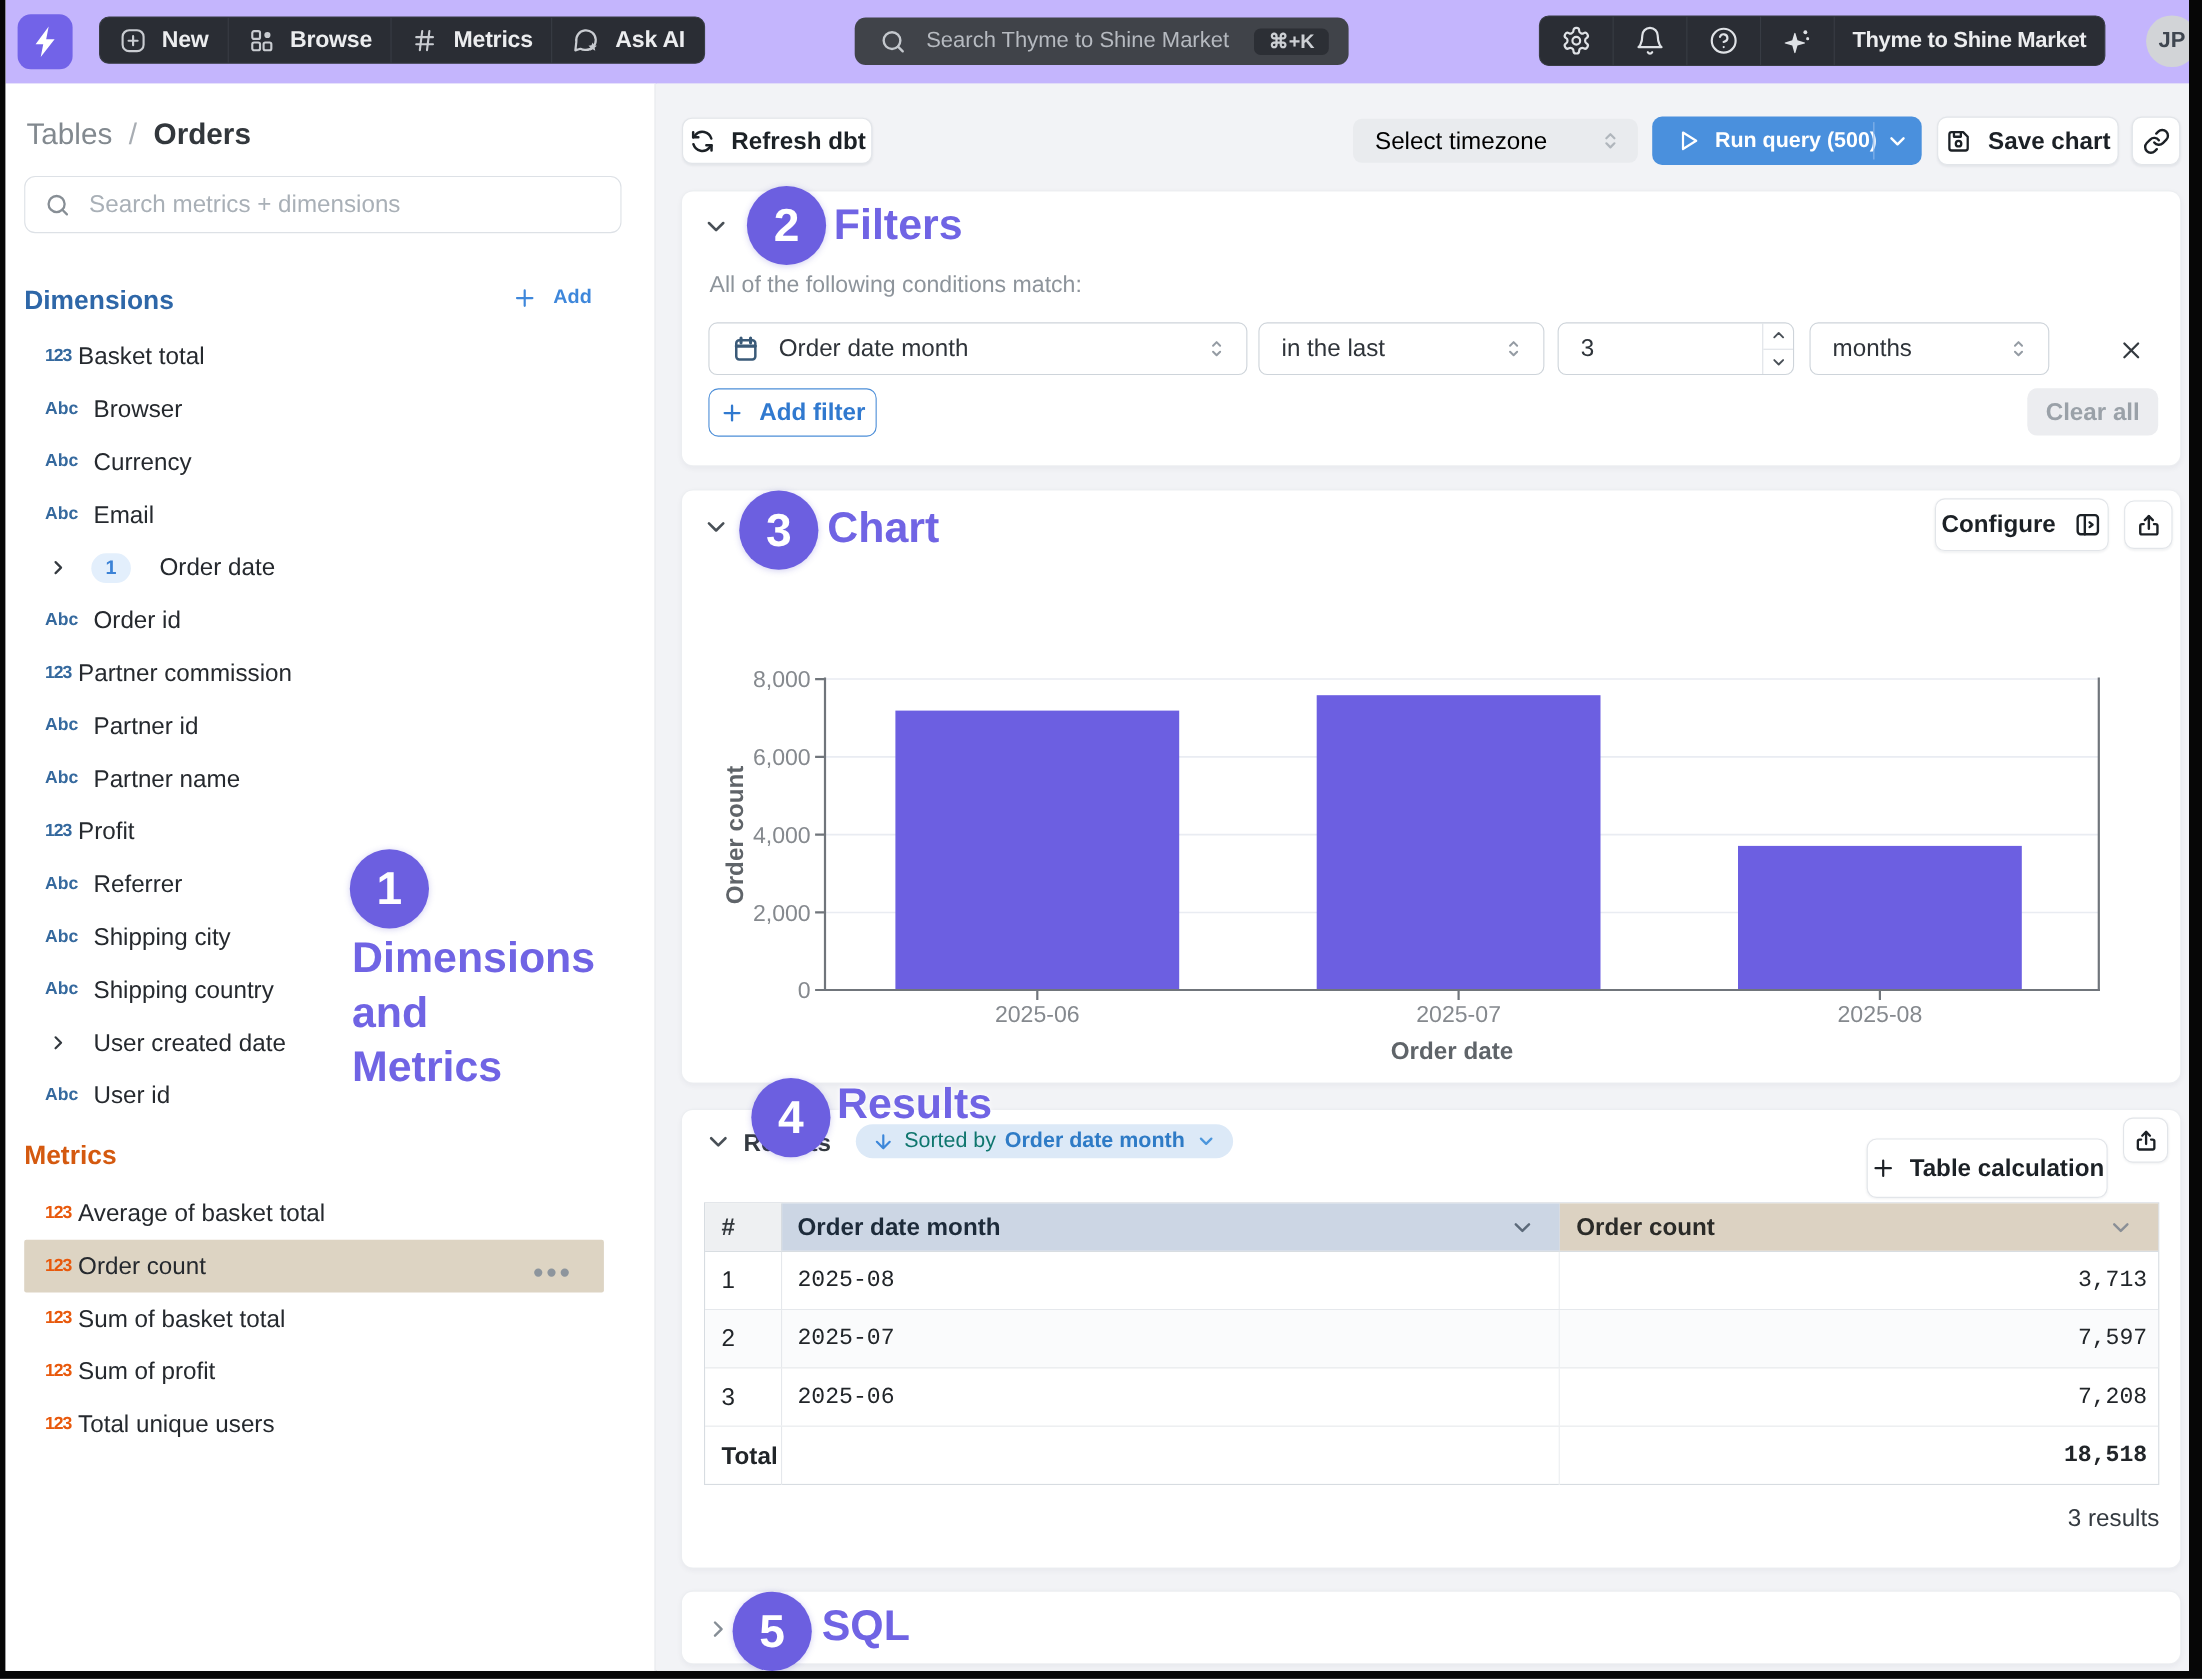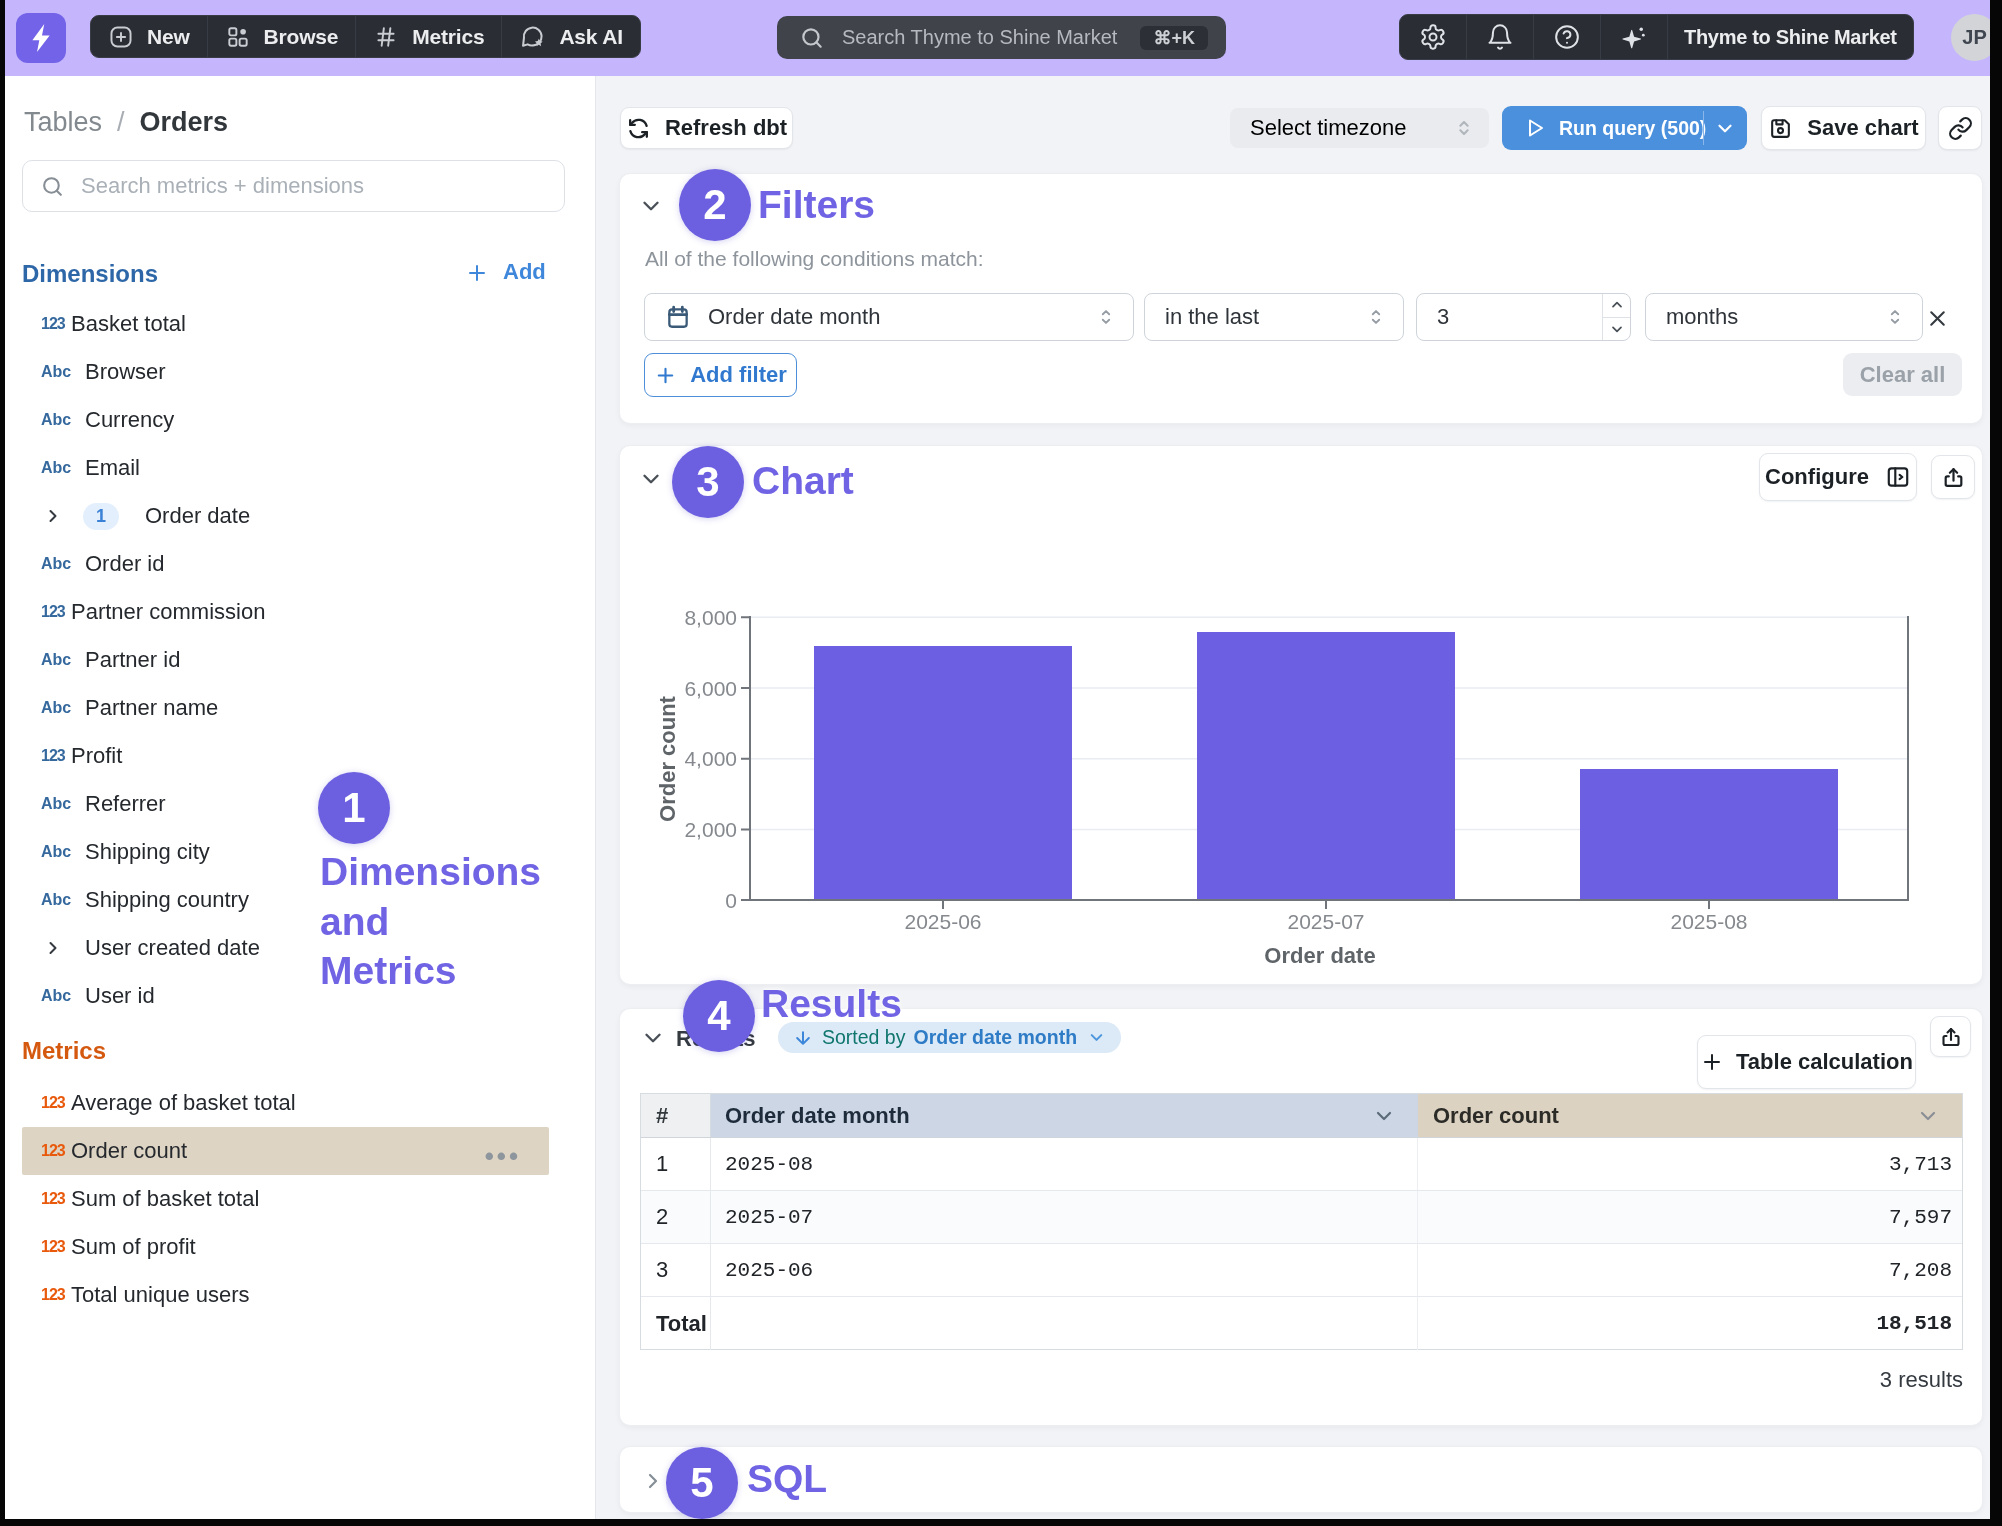--- a/index.html
+++ b/index.html
@@ -101,21 +101,21 @@
 <div id="side">
   <div class="a" style="left:19px;top:31px;font-size:27px;color:#82898f;">Tables&nbsp; <span style="color:#a8adb3">/</span> &nbsp;<span style="color:#32373c;font-weight:700;">Orders</span></div>
   <div class="a" style="left:17px;top:84px;width:543px;height:52px;border:1.5px solid #dde1e6;border-radius:10px;background:#fff;display:flex;align-items:center;">
     <svg style="margin-left:17px" width="25" height="25" viewBox="0 0 24 24" fill="none" stroke="#878e95" stroke-width="2" stroke-linecap="round">
           <circle cx="11" cy="11" r="7"></circle>
           <path d="m20 20-4-4"></path>
         </svg>
     <span style="margin-left:16px;font-size:22px;color:#a9b0b7;">Search metrics + dimensions</span>
   </div>
   <div class="a" style="left:17px;top:184px;font-size:24px;font-weight:700;color:#2e67a8;">Dimensions</div>
-  <div class="a" style="left:460px;top:183px;display:flex;align-items:flex-end;gap:14px;font-size:22px;font-weight:700;color:#3e87db;"><svg width="24" height="24" viewBox="0 0 24 24" fill="none" stroke="#3e87db" stroke-width="2" stroke-linecap="round">
+  <div class="a" style="left:460px;top:183px;display:flex;align-items:flex-start;gap:14px;font-size:18px;font-weight:700;color:#3e87db;"><svg width="24" height="24" viewBox="0 0 24 24" fill="none" stroke="#3e87db" stroke-width="2" stroke-linecap="round">
           <path d="M12 5v14M5 12h14"></path>
         </svg>Add</div>
 
   <div class="srow" style="top:224px">
         <b class="i123">123</b>
         <span class="lbl">Basket total</span>
       </div>
   <div class="srow" style="top:272px">
         <b class="iabc">Abc</b>
         <span class="lbl">Browser</span>
@@ -270,21 +270,21 @@
             <path d="m6 14.5 6-6 6 6"></path>
           </svg>
         </span>
     <span style="flex:1;display:flex;align-items:center;justify-content:center;">
           <svg width="16" height="16" viewBox="0 0 24 24" fill="none" stroke="#495057" stroke-width="2.6" stroke-linecap="round" stroke-linejoin="round">
             <path d="m6 9.5 6 6 6-6"></path>
           </svg>
         </span>
   </span>
 </div>
-<div class="sel" style="left:1640px;top:293px;width:278px;height:48px;z-index:5">months
+<div class="sel" style="left:1640px;top:293px;width:218px;height:48px;z-index:5">months
   <svg class="updn" width="22" height="22" viewBox="0 0 24 24" fill="none" stroke="#959ca4" stroke-width="2" stroke-linecap="round" stroke-linejoin="round">
         <path d="m8.5 9 3.5-3.5L15.5 9M8.5 15l3.5 3.5L15.5 15"></path>
       </svg>
 </div>
 <svg class="a" style="left:1920px;top:306px;z-index:5" width="25" height="25" viewBox="0 0 24 24" fill="none" stroke="#343a40" stroke-width="2" stroke-linecap="round">
       <path d="M18 6 6 18M6 6l12 12"></path>
     </svg>
 <div class="a" style="left:639px;top:353px;width:153px;height:44px;border:1.5px solid #4c8ed8;border-radius:9px;display:flex;align-items:center;justify-content:center;gap:13px;font-size:22px;font-weight:700;color:#3079cf;z-index:5;background:#fff;">
   <svg width="23" height="23" viewBox="0 0 24 24" fill="none" stroke="#3079cf" stroke-width="2.2" stroke-linecap="round">
         <path d="M12 5v14M5 12h14"></path>

